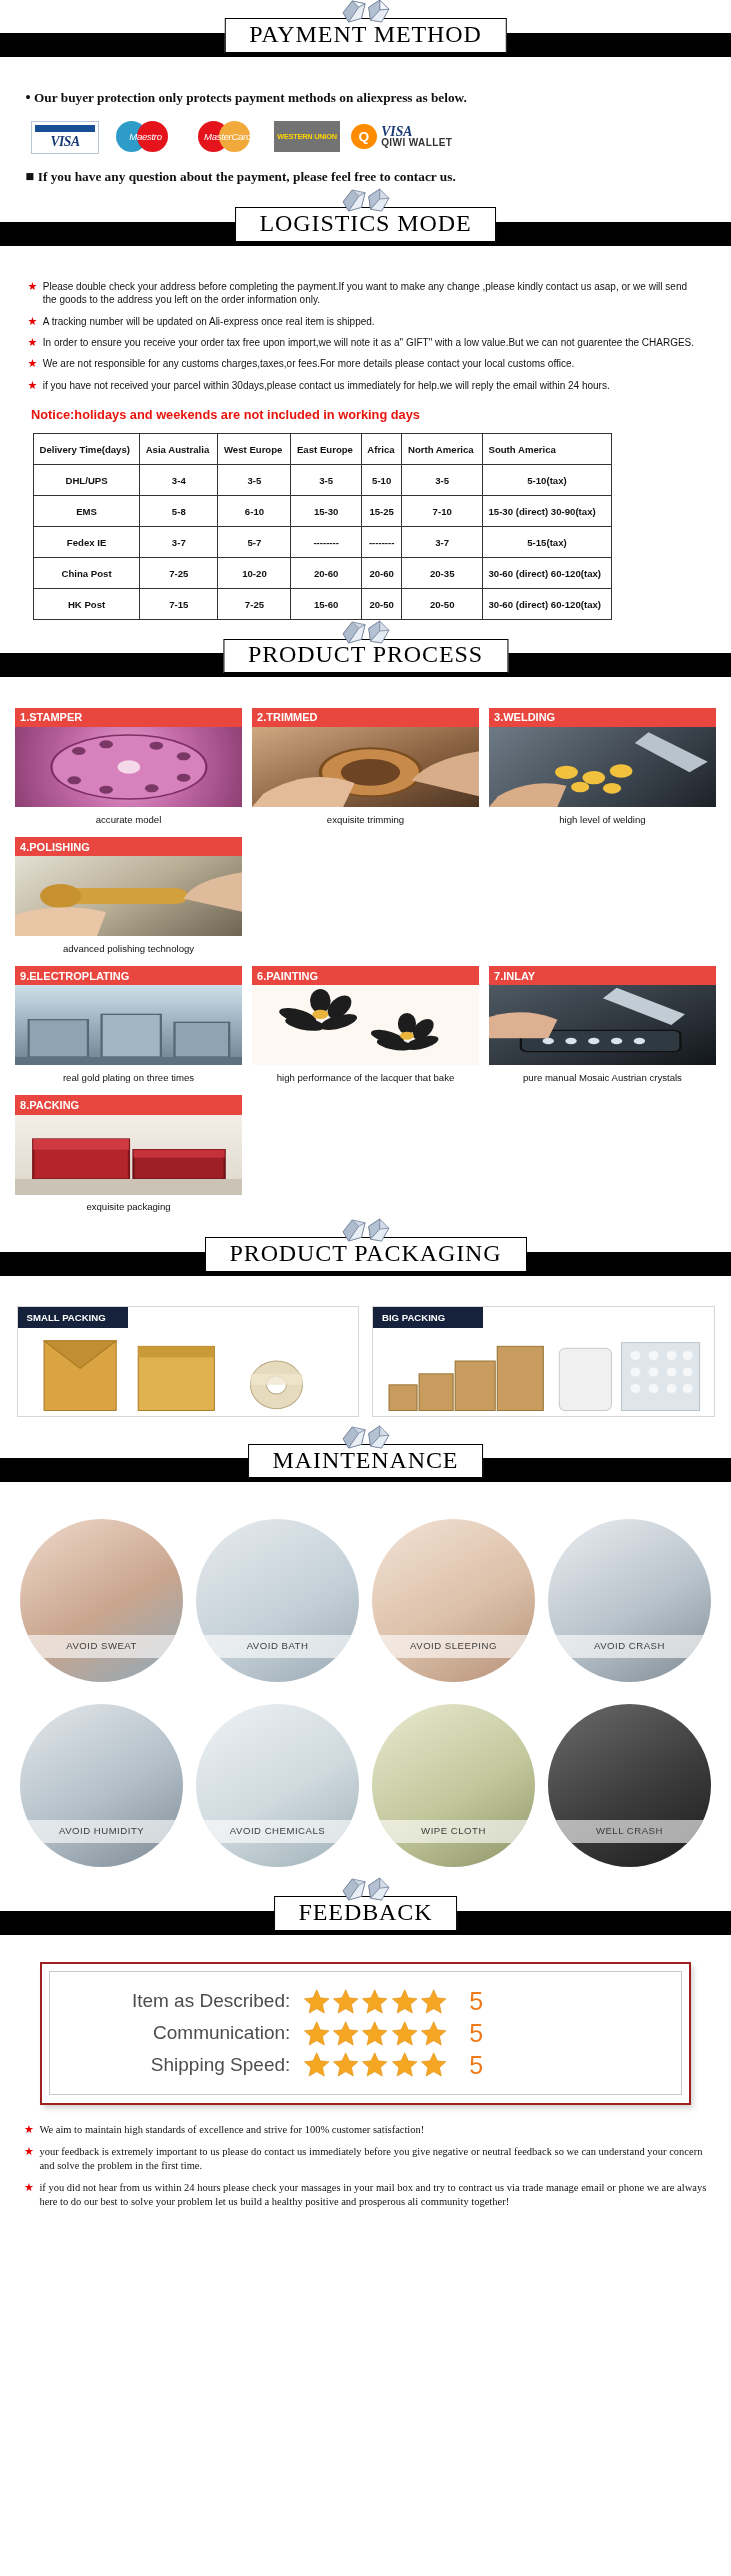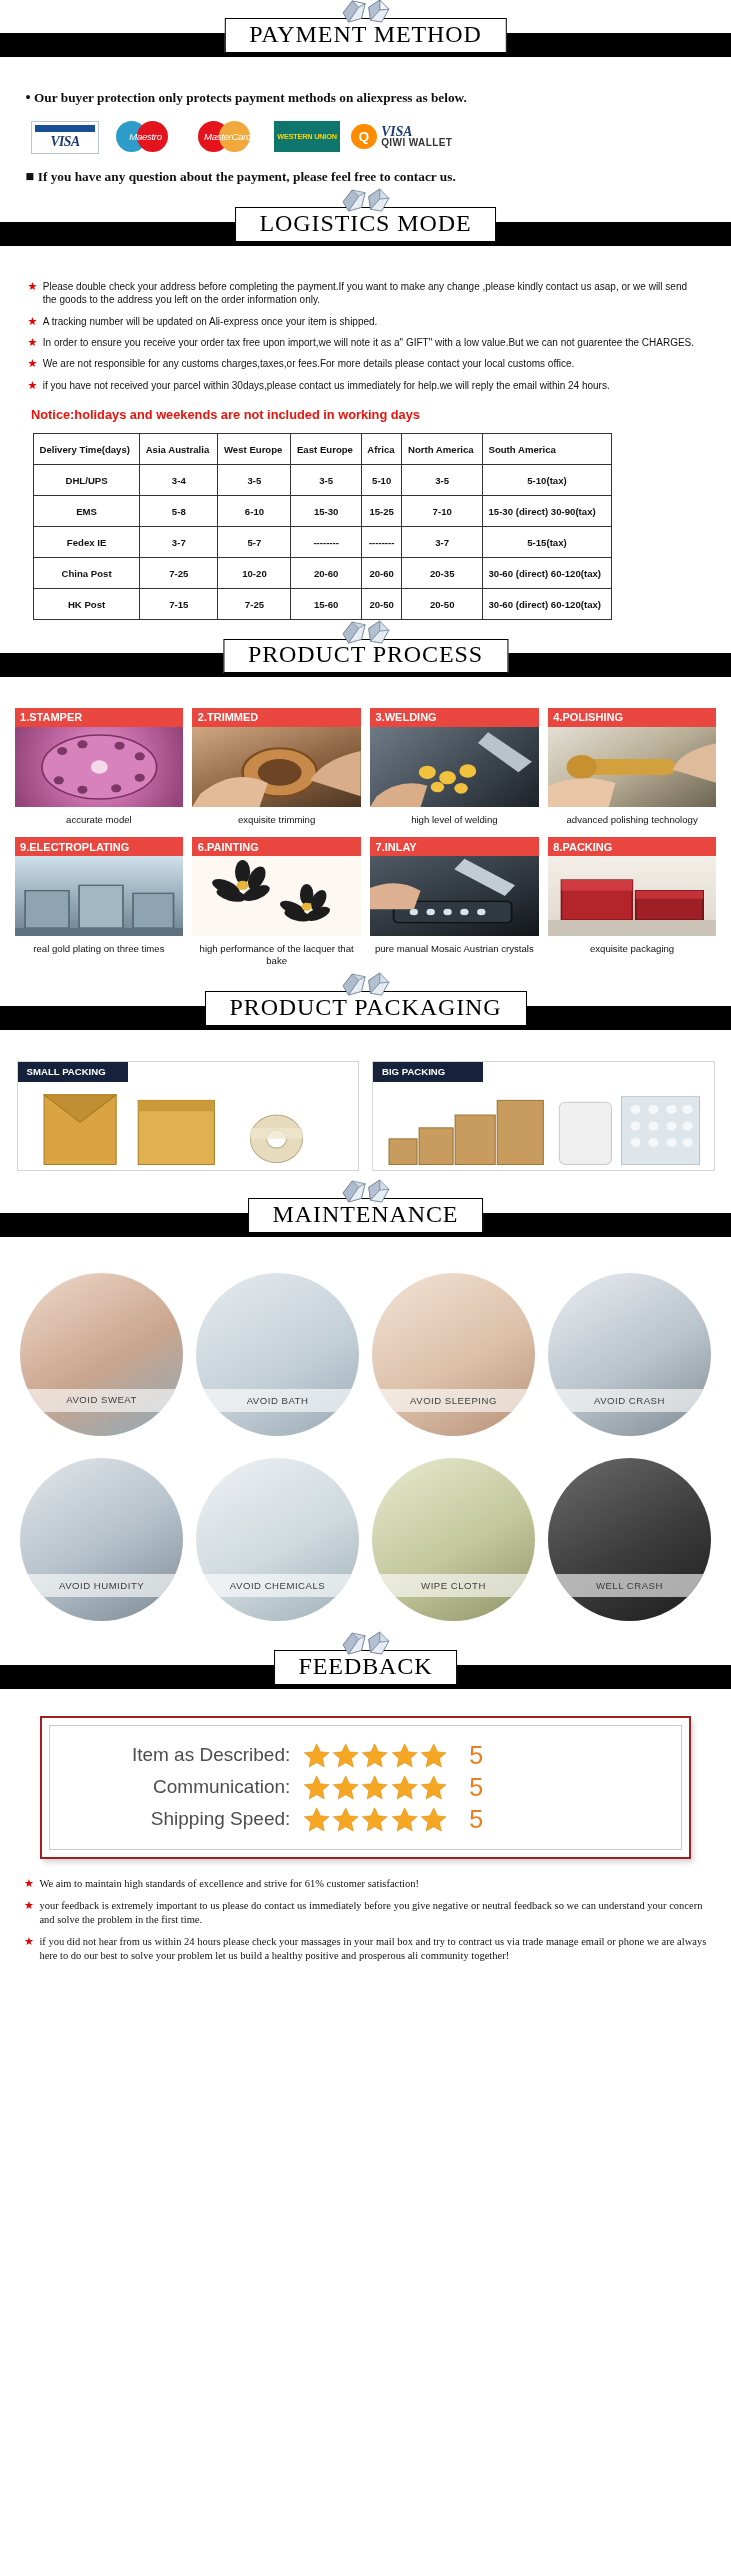--- a/index.html
+++ b/index.html
@@ -62,21 +62,21 @@
   .circles { position:relative; width:71px; height:31px; }
   .circles .c { position:absolute; top:0; width:31px; height:31px; border-radius:50%; }
   .circles .c1 { left:5.5px; }
   .circles .c2 { left:27.4px; }
   .circles .lbl {
     position:absolute; left:0; right:0; top:10px; text-align:center;
     font-size:9.6px; font-weight:400; font-style:italic; color:#fff;
     z-index:5; letter-spacing:-0.3px;
   }
   .wu {
-    width:66px; height:31px; background:#0f766e;
+    width:66px; height:31px; background:#737373;
     display:flex; align-items:center; justify-content:center;
     color:#ffd400; font-size:7.3px; font-weight:700; text-align:center;
     line-height:1.05; letter-spacing:-0.2px; padding:1.8px;
   }
   .qiwi { display:flex; align-items:center; gap:4.6px; }
   .qiwi .q {
     width:25.6px;height:25.6px;border-radius:50%;background:#ff8c00;
     display:flex;align-items:center;justify-content:center;
     color:#fff;font-weight:700;font-size:13.7px;
   }
@@ -106,21 +106,21 @@
   }
   table.ship td, table.ship th {
     border:0.9px solid #333; padding:4.6px 5.5px; vertical-align:middle;
     font-weight:700; color:#111; text-align:center; height:31px;
   }
   table.ship th { text-align:left; padding-left:5.5px; }
   table.ship td.lead { text-align:center; }
   table.ship td.multi { text-align:left; line-height:1.2; }
 
   
-  .grid4 { display:grid; grid-template-columns:repeat(4,1fr); gap:9.1px; padding:5.5px 14.6px 3.7px; }
+  .grid4 { display:grid; grid-template-columns:repeat(3,1fr); gap:9.1px; padding:5.5px 14.6px 3.7px; }
   .pcell { }
   .pcell .ph {
     background:#e8463e; color:#fff; font-size:11px; font-weight:700;
     padding:3.7px 5.5px; text-align:left;
   }
   .pcell .pimg { height:80px; position:relative; overflow:hidden; }
   .pcell .pcap {
     font-size:9.6px; line-height:1.3; text-align:center; padding:6.4px 3.7px 1.8px;
     color:#111;
   }
@@ -248,21 +248,21 @@
     </div>
   </div>
 
   <div class="star-list">
     <div class="star-item">
       <span class="st">★</span>
       <span class="tx">Please double check your address before completing the payment.If you want to make any change ,please kindly contact us asap, or we will send the goods to the address you left on the order information only.</span>
     </div>
     <div class="star-item">
       <span class="st">★</span>
-      <span class="tx">A tracking number will be updated on Ali-express once your item is shipped.</span>
+      <span class="tx">A tracking number will be updated on Ali-express once real item is shipped.</span>
     </div>
     <div class="star-item">
       <span class="st">★</span>
       <span class="tx">In order to ensure you receive your order tax free upon import,we will note it as a" GIFT" with a low value.But we can not guarentee the CHARGES.</span>
     </div>
     <div class="star-item">
       <span class="st">★</span>
       <span class="tx">We are not responsible for any customs charges,taxes,or fees.For more details please contact your local customs office.</span>
     </div>
     <div class="star-item">
@@ -700,21 +700,21 @@
             </svg>
         </div>
         <div class="fnum">5</div>
       </div>
     </div>
   </div>
 
   <div class="fnotes">
     <div class="star-item">
       <span class="st">★</span>
-      <span class="tx">We aim  to maintain high standards of excellence and strive for 61% customer satisfaction!</span>
+      <span class="tx">We aim  to maintain high standards of excellence and strive for 100% customer satisfaction!</span>
     </div>
     <div class="star-item">
       <span class="st">★</span>
       <span class="tx">your feedback is extremely important to us please do contact us immediately before you give negative or neutral feedback so we can understand your concern and solve the problem in the first time.</span>
     </div>
     <div class="star-item">
       <span class="st">★</span>
       <span class="tx">if you did not hear from us within 24 hours please check your massages in your mail box and try to contract us via trade manage email or phone we are always here to do our best to solve your problem let us build a healthy positive and prosperous ali community together!</span>
     </div>
   </div>

